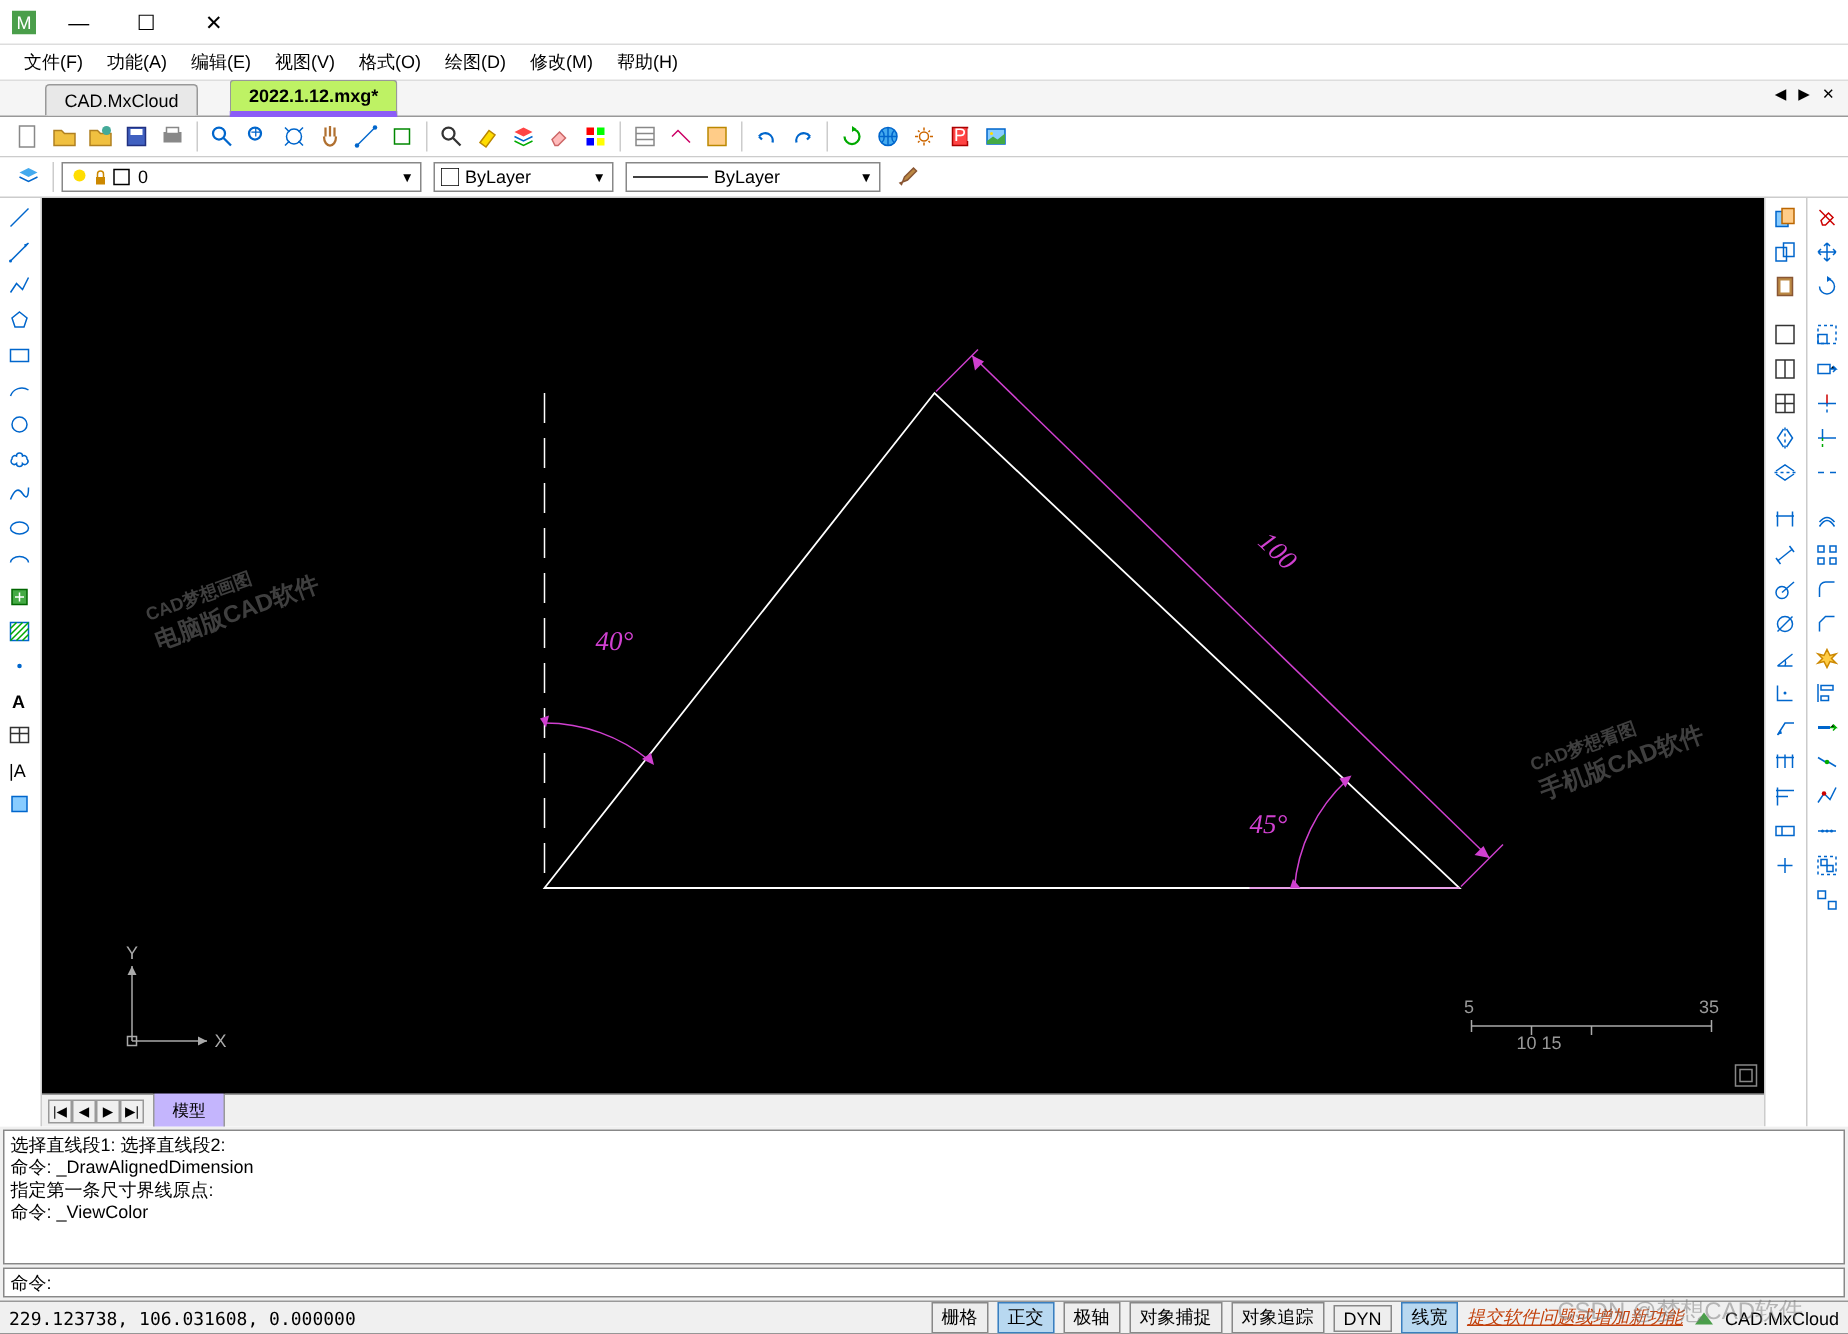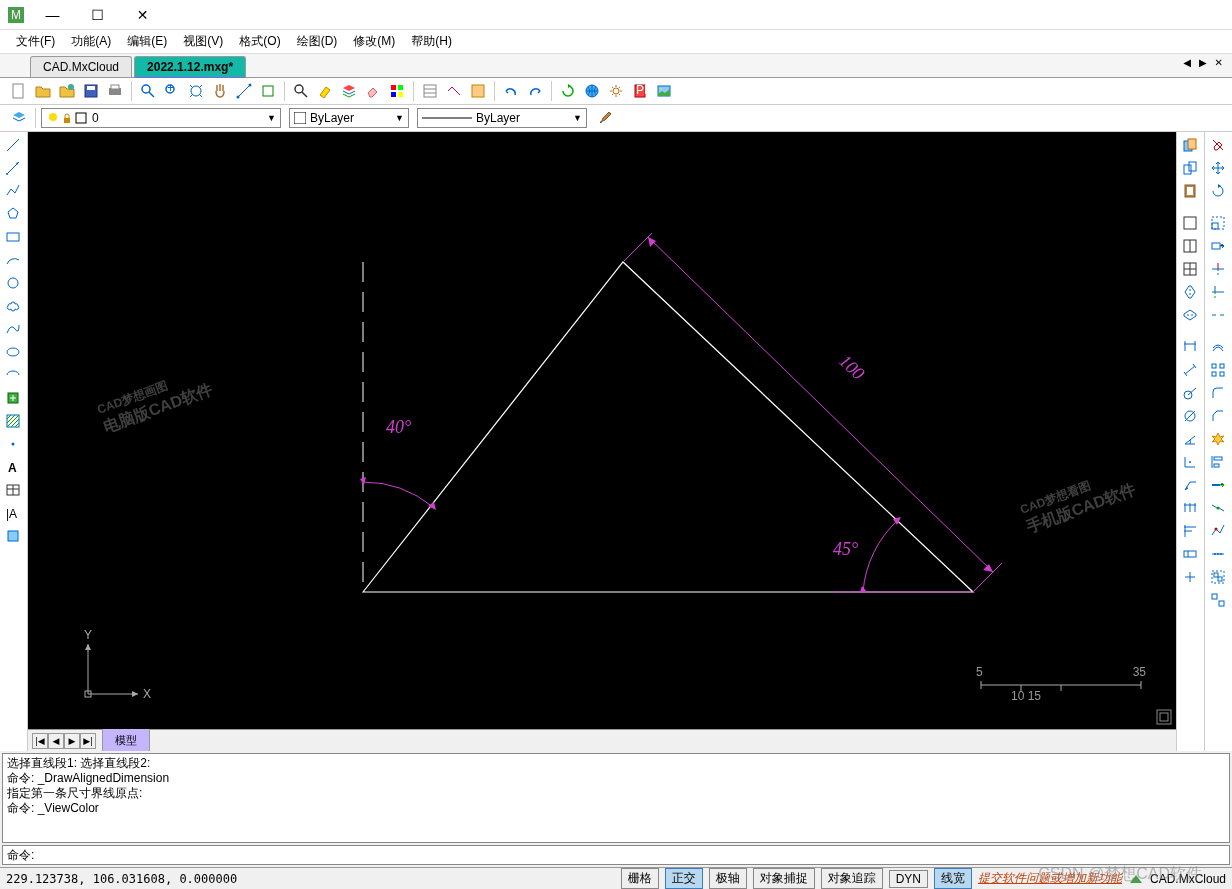--- a/index.html
+++ b/index.html
@@ -12,21 +12,21 @@
 .winbtns { display: flex; }
 .winbtn { width: 45px; height: 30px; display: flex; align-items: center; justify-content: center; cursor: pointer; font-size: 14px; }
 
 
 .menubar { height: 24px; background: #fff; display: flex; align-items: center; padding: 0 8px; border-bottom: 1px solid #ddd; }
 .menuitem { padding: 2px 8px; cursor: pointer; }
 
 
 .tabbar { height: 24px; background: #f5f5f5; display: flex; align-items: flex-end; padding: 0 30px; border-bottom: 1px solid #999; position: relative; }
 .tab { padding: 3px 12px; background: #e8e8e8; border: 1px solid #999; border-bottom: none; margin-right: 2px; cursor: pointer; border-radius: 3px 3px 0 0; position: relative; }
-.tab.active { background: #14b8a6; font-weight: bold; z-index: 2; border-bottom: 1px solid #8b5cf6; margin-bottom: -1px; }
+.tab.active { background: #bef264; font-weight: bold; z-index: 2; border-bottom: 4px solid #8b5cf6; margin-bottom: -1px; margin-left: 19px; }
 .tabnav { position: absolute; right: 6px; top: 3px; display: flex; gap: 2px; }
 .tabnav span { cursor: pointer; padding: 0 3px; font-size: 10px; }
 
 
 .toolbar { background: #fff; border-bottom: 1px solid #ccc; padding: 2px 8px; display: flex; align-items: center; gap: 2px; }
 .tbtn { width: 22px; height: 22px; display: flex; align-items: center; justify-content: center; cursor: pointer; border: 1px solid transparent; }
 .tsep { width: 1px; height: 20px; background: #ccc; margin: 0 3px; }
 .combo { height: 20px; border: 1px solid #888; background: #fff; display: flex; align-items: center; padding: 0 4px; cursor: pointer; }
 .combo .arrow { margin-left: auto; font-size: 9px; }
 
@@ -425,21 +425,21 @@
         <path d="M 832 460 l2 -6 5 6z" fill="#d040d0"></path>
         <path d="M 873 385 l-8 2 4 6z" fill="#d040d0"></path>
         <line x1="945" y1="460" x2="805" y2="460" stroke="#d040d0" stroke-width="0.8"></line>
 
         <line x1="620" y1="105" x2="965" y2="440" stroke="#d040d0" stroke-width="1"></line>
         <line x1="596" y1="129" x2="624" y2="101" stroke="#d040d0"></line>
         <line x1="946" y1="459" x2="974" y2="431" stroke="#d040d0"></line>
         <path d="M 620 105 l2 10 6 -6z" fill="#d040d0"></path>
         <path d="M 965 440 l-10 -2 6 -6z" fill="#d040d0"></path>
       </svg>
-      <div class="dim-text" style="left:358px;top:285px">40°</div>
+      <div class="dim-text" style="left:369px;top:285px">40°</div>
       <div class="dim-text" style="left:805px;top:407px">45°</div>
       <div class="dim-text" style="left:810px;top:225px;transform:rotate(43deg)">100</div>
 
       <svg class="ucs" width="80" height="80">
         <line x1="10" y1="65" x2="60" y2="65" stroke="#aaa"></line>
         <path d="M60 65l-6-3v6z" fill="#aaa"></path>
         <line x1="10" y1="65" x2="10" y2="15" stroke="#aaa"></line>
         <path d="M10 15l-3 6h6z" fill="#aaa"></path>
         <rect x="7" y="62" width="6" height="6" fill="none" stroke="#aaa"></rect>
         <text x="65" y="69" fill="#aaa" font-size="10">X</text>

